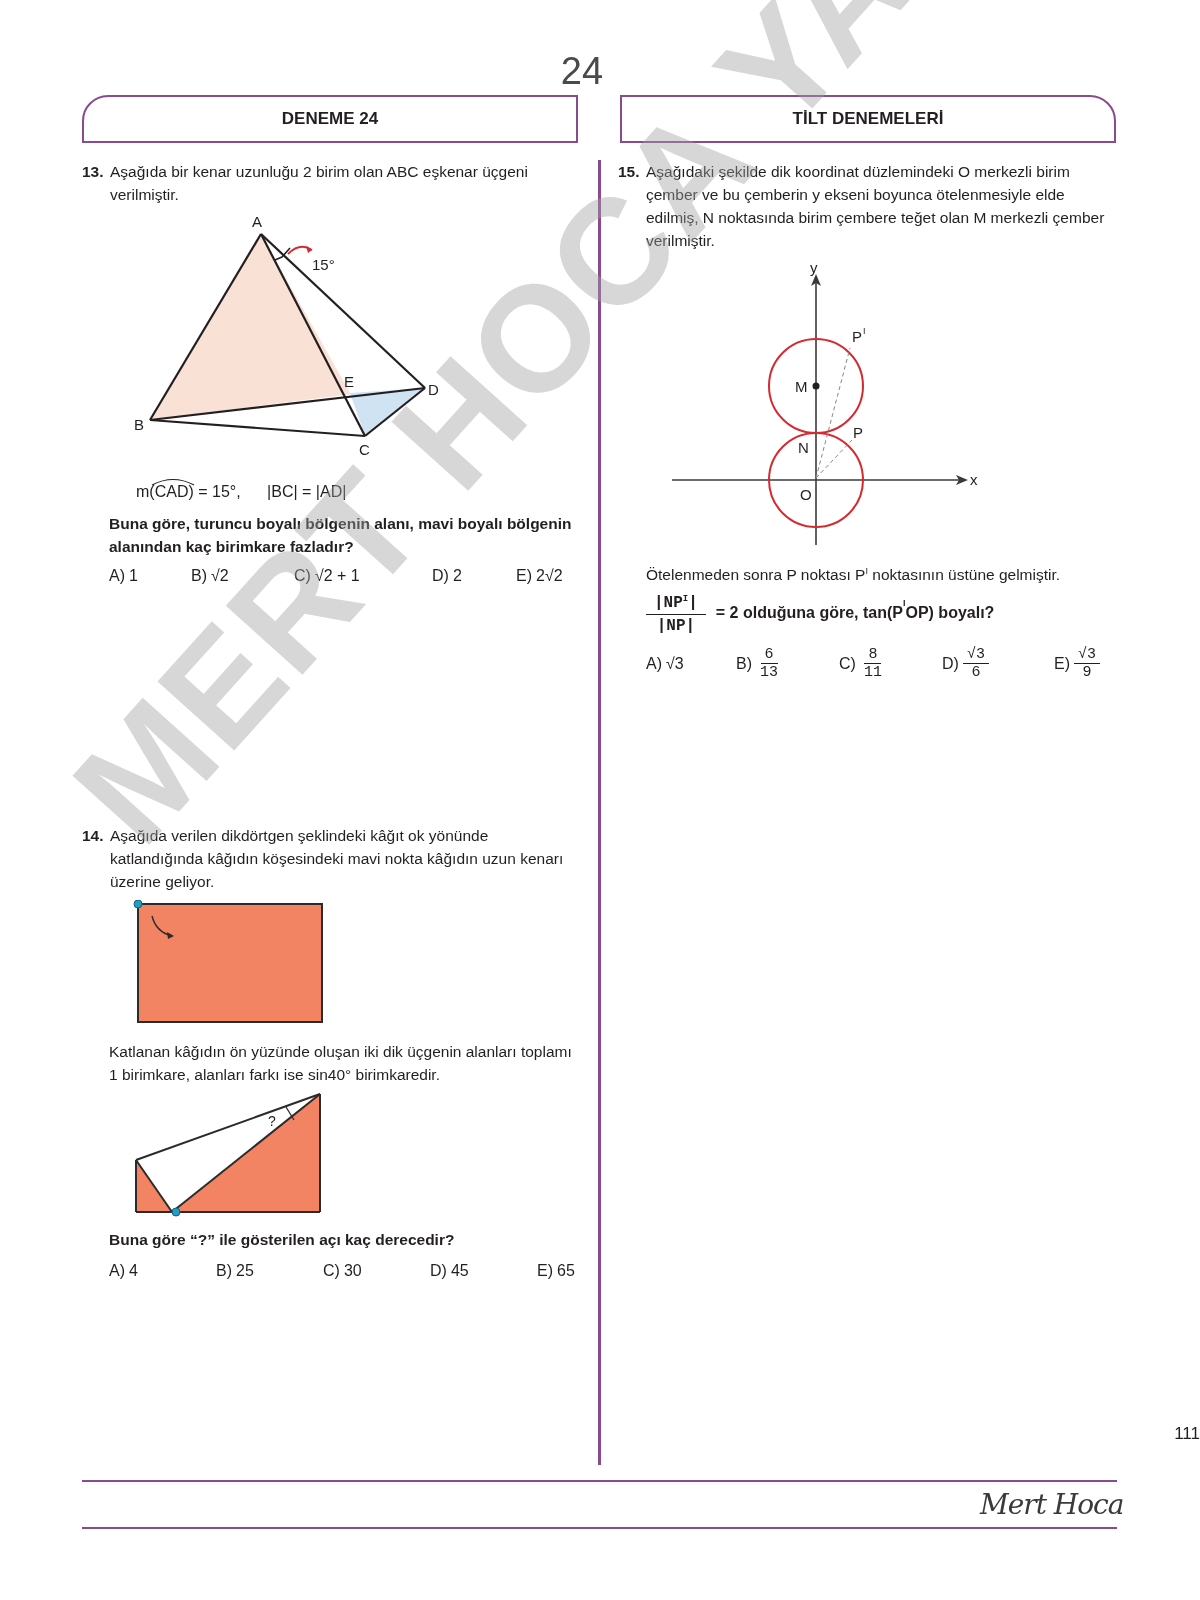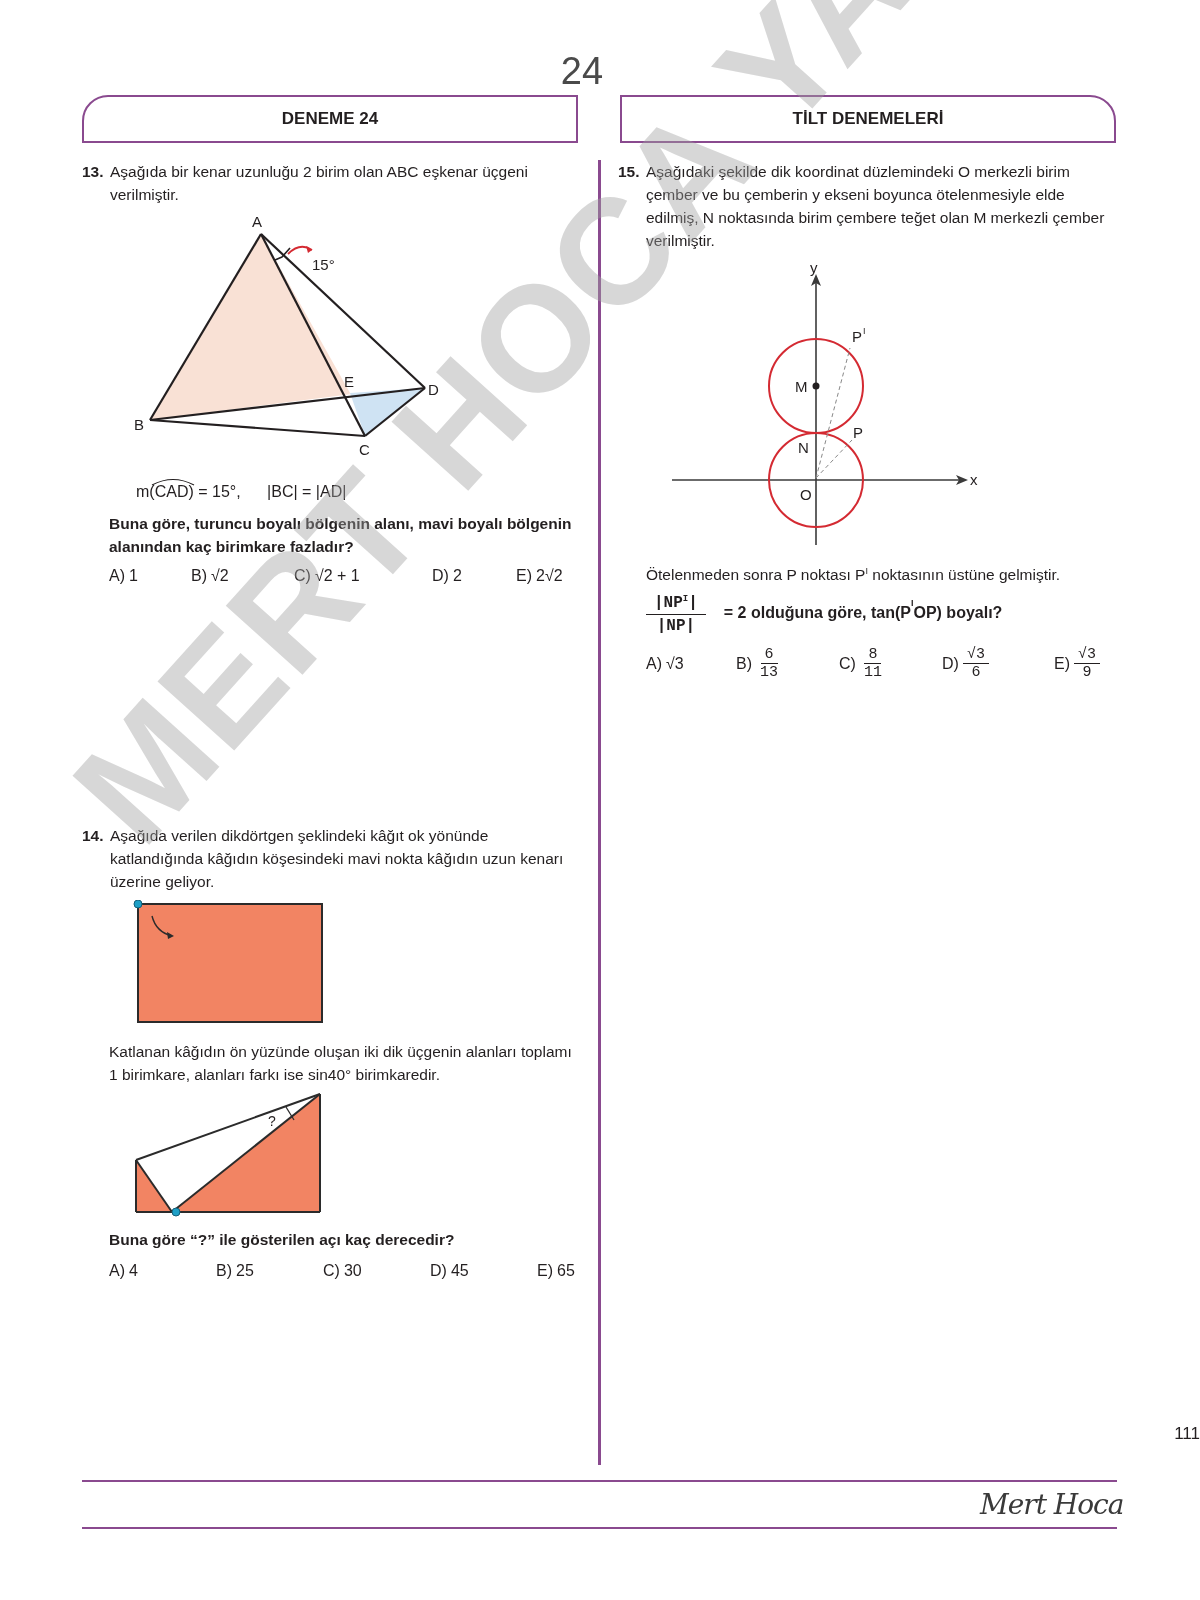--- a/index.html
+++ b/index.html
@@ -192,21 +192,21 @@
 
 <div class="q" style="left:646px; top:560px; width:470px;">
   <span>Ötelenmeden sonra P noktası P</span><sup style="font-size:9px;">I</sup><span> noktasının üstüne gelmiştir.</span>
 </div>
 
 <div style="position:absolute; left:646px; top:588px; display:flex; align-items:center; font-size:16px; font-weight:bold;">
   <div class="frac" style="font-size:16px; line-height:22px;">
     <span class="n" style="padding:0 8px;"><span>|NP</span><sup style="font-size:9px;">I</sup><span>|</span></span>
     <span class="d">|NP|</span>
   </div>
-  <span style="margin-left:18px;">= 2 olduğuna göre, tan(P</span>
+  <span style="margin-left:10px;">= 2 olduğuna göre, tan(P</span>
     <sup style="font-size:9px; align-self:flex-start; margin-top:10px;">I</sup>
     <span>OP) boyalı?</span>
 </div>
 
 <div class="choices" style="position:absolute; left:646px; top:646px; width:470px; align-items:center;">
   <div class="choice" style="width:90px;">
       <span>A)</span>
       <span>√3</span>
     </div>
   <div class="choice" style="width:103px;">

